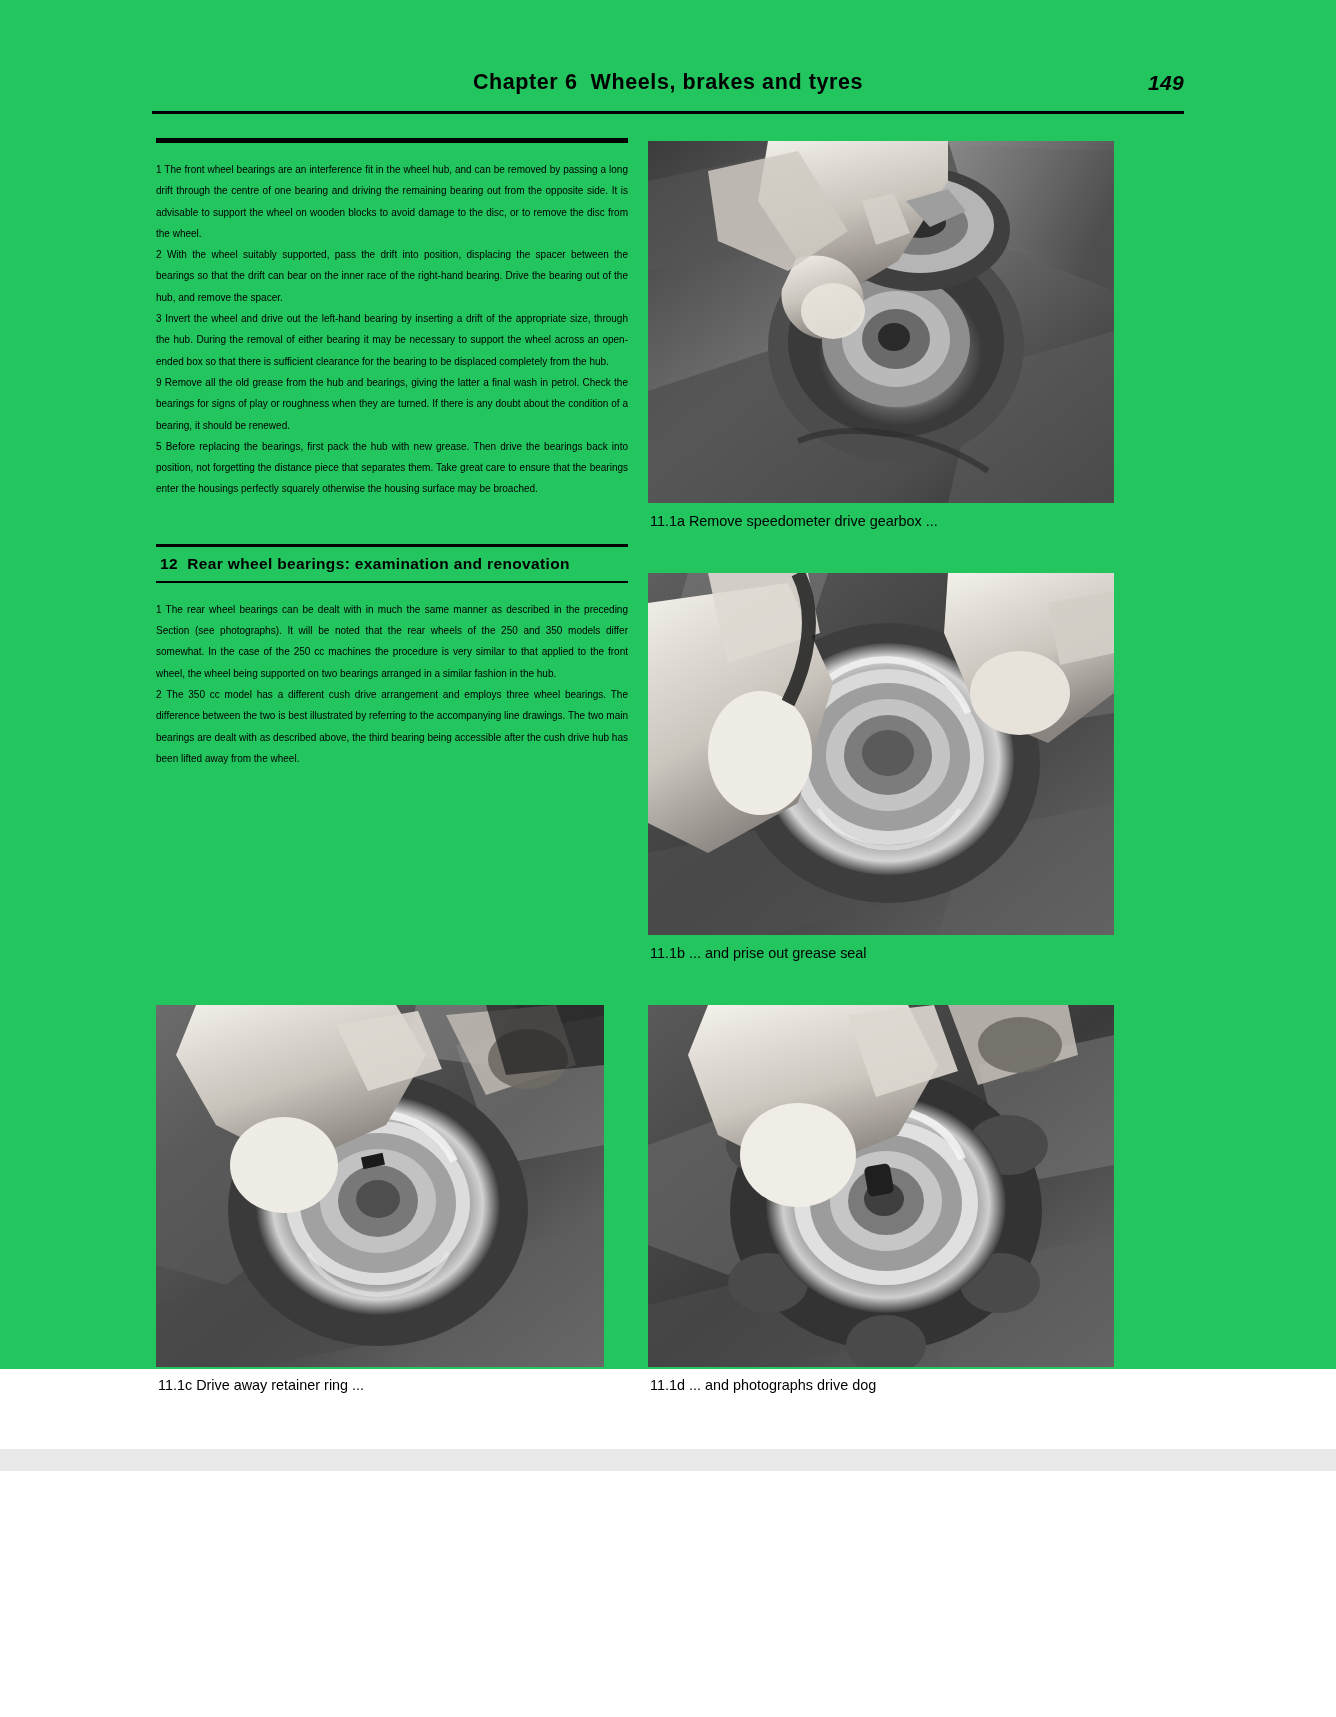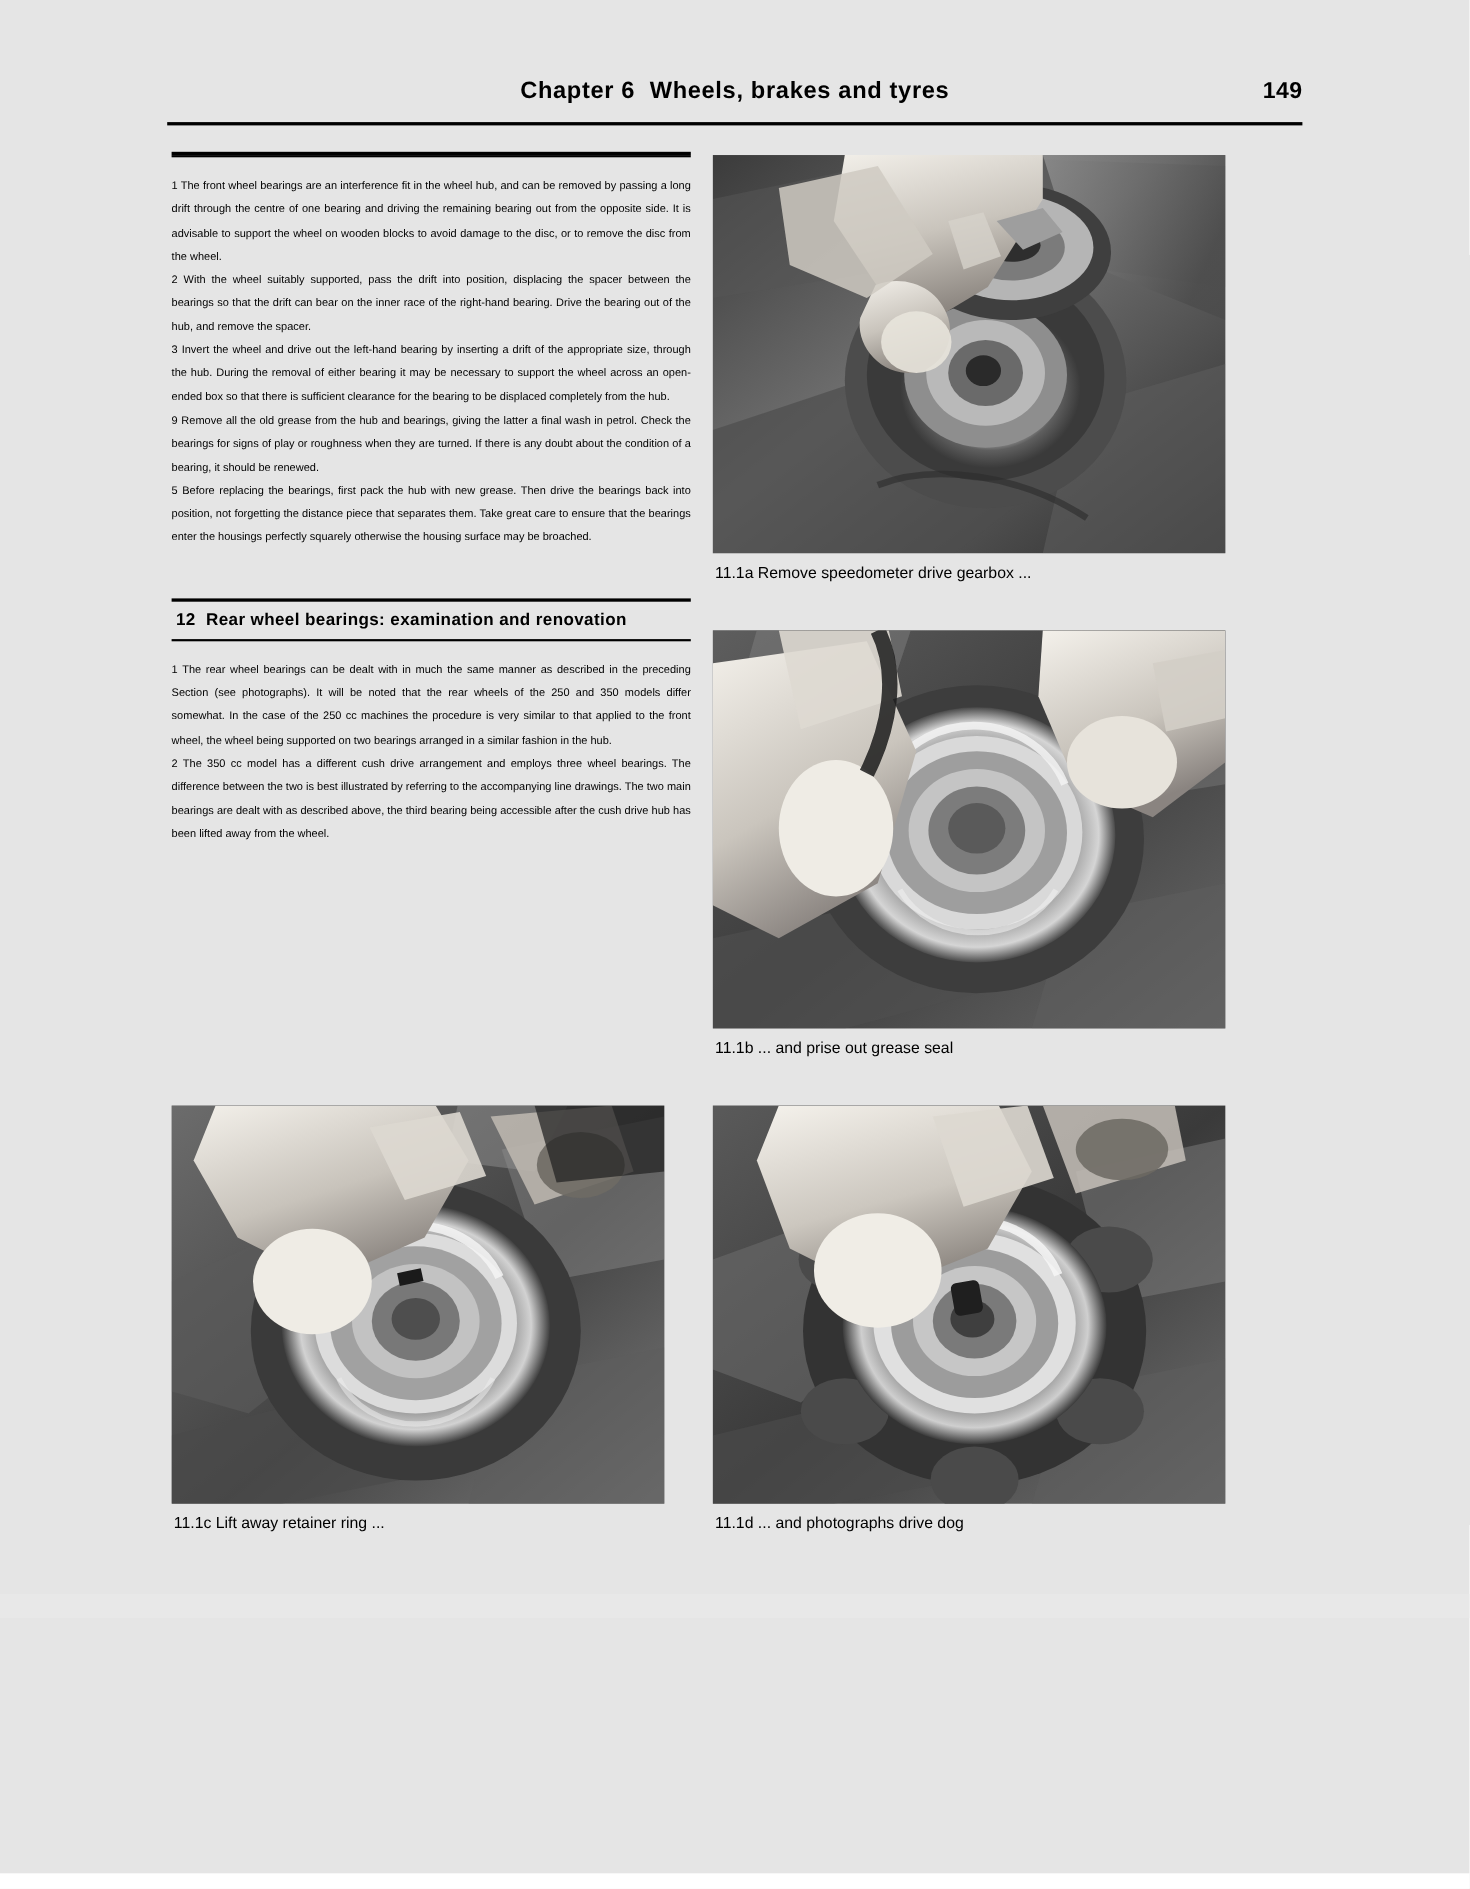--- a/index.html
+++ b/index.html
@@ -13,22 +13,22 @@
     font-family: "Liberation Sans", sans-serif;
     color: #000000;
     position: relative;
     overflow: hidden;
   }
 
   .page {
     position: absolute;
     left: 0; top: 0;
     width: 1336px;
-    height: 1703px;
-    background: #e5e5e5;
+    height: 1369px;
+    background: #22c55e;
   }
 
   
   .runhead {
     position: absolute;
     left: 152px;
     top: 70px;
     width: 1032px;
     height: 34px;
   }
@@ -42,20 +42,21 @@
     letter-spacing: 0.6px;
     white-space: pre;
   }
   .runhead-page {
     position: absolute;
     right: 0;
     top: 1px;
     font-size: 21px;
     font-weight: bold;
     letter-spacing: 0.3px;
+    font-style: italic;
   }
   .head-rule {
     position: absolute;
     left: 152px;
     top: 111px;
     width: 1032px;
     height: 3px;
     background: #000;
   }
 
@@ -342,21 +343,21 @@
 
         <path d="M40 0 L240 0 L270 50 L230 120 L140 160 L60 120 L20 50 Z" fill="url(#g1c-hand)"></path>
         <ellipse cx="128" cy="160" rx="54" ry="48" fill="#efece5"></ellipse>
         <path d="M180 20 L262 6 L286 64 L212 86 Z" fill="#ddd8d0" opacity="0.9"></path>
         <path d="M290 10 L400 0 L420 60 L330 90 Z" fill="#bfbab2" opacity="0.85"></path>
         <ellipse cx="372" cy="54" rx="40" ry="30" fill="#6e6a64" opacity="0.9"></ellipse>
 
         <path d="M330 0 L448 0 L448 60 L350 70 Z" fill="#242424" opacity="0.75"></path>
       </svg>
     </div>
-    <figcaption class="caption">11.1c Lift away retainer ring ...</figcaption>
+    <figcaption class="caption">11.1c Drive away retainer ring ...</figcaption>
   </figure>
 
   <figure id="fig-11-1d" style="margin:0;">
     <div class="photo">
       <svg class="grain" viewBox="0 0 466 362" preserveAspectRatio="none">
         <defs>
           <radialGradient id="g1d-hub" cx="50%" cy="50%" r="50%">
             <stop offset="0%" stop-color="#5a5a5a"></stop>
             <stop offset="24%" stop-color="#9e9e9e"></stop>
             <stop offset="46%" stop-color="#e8e8e8"></stop>

